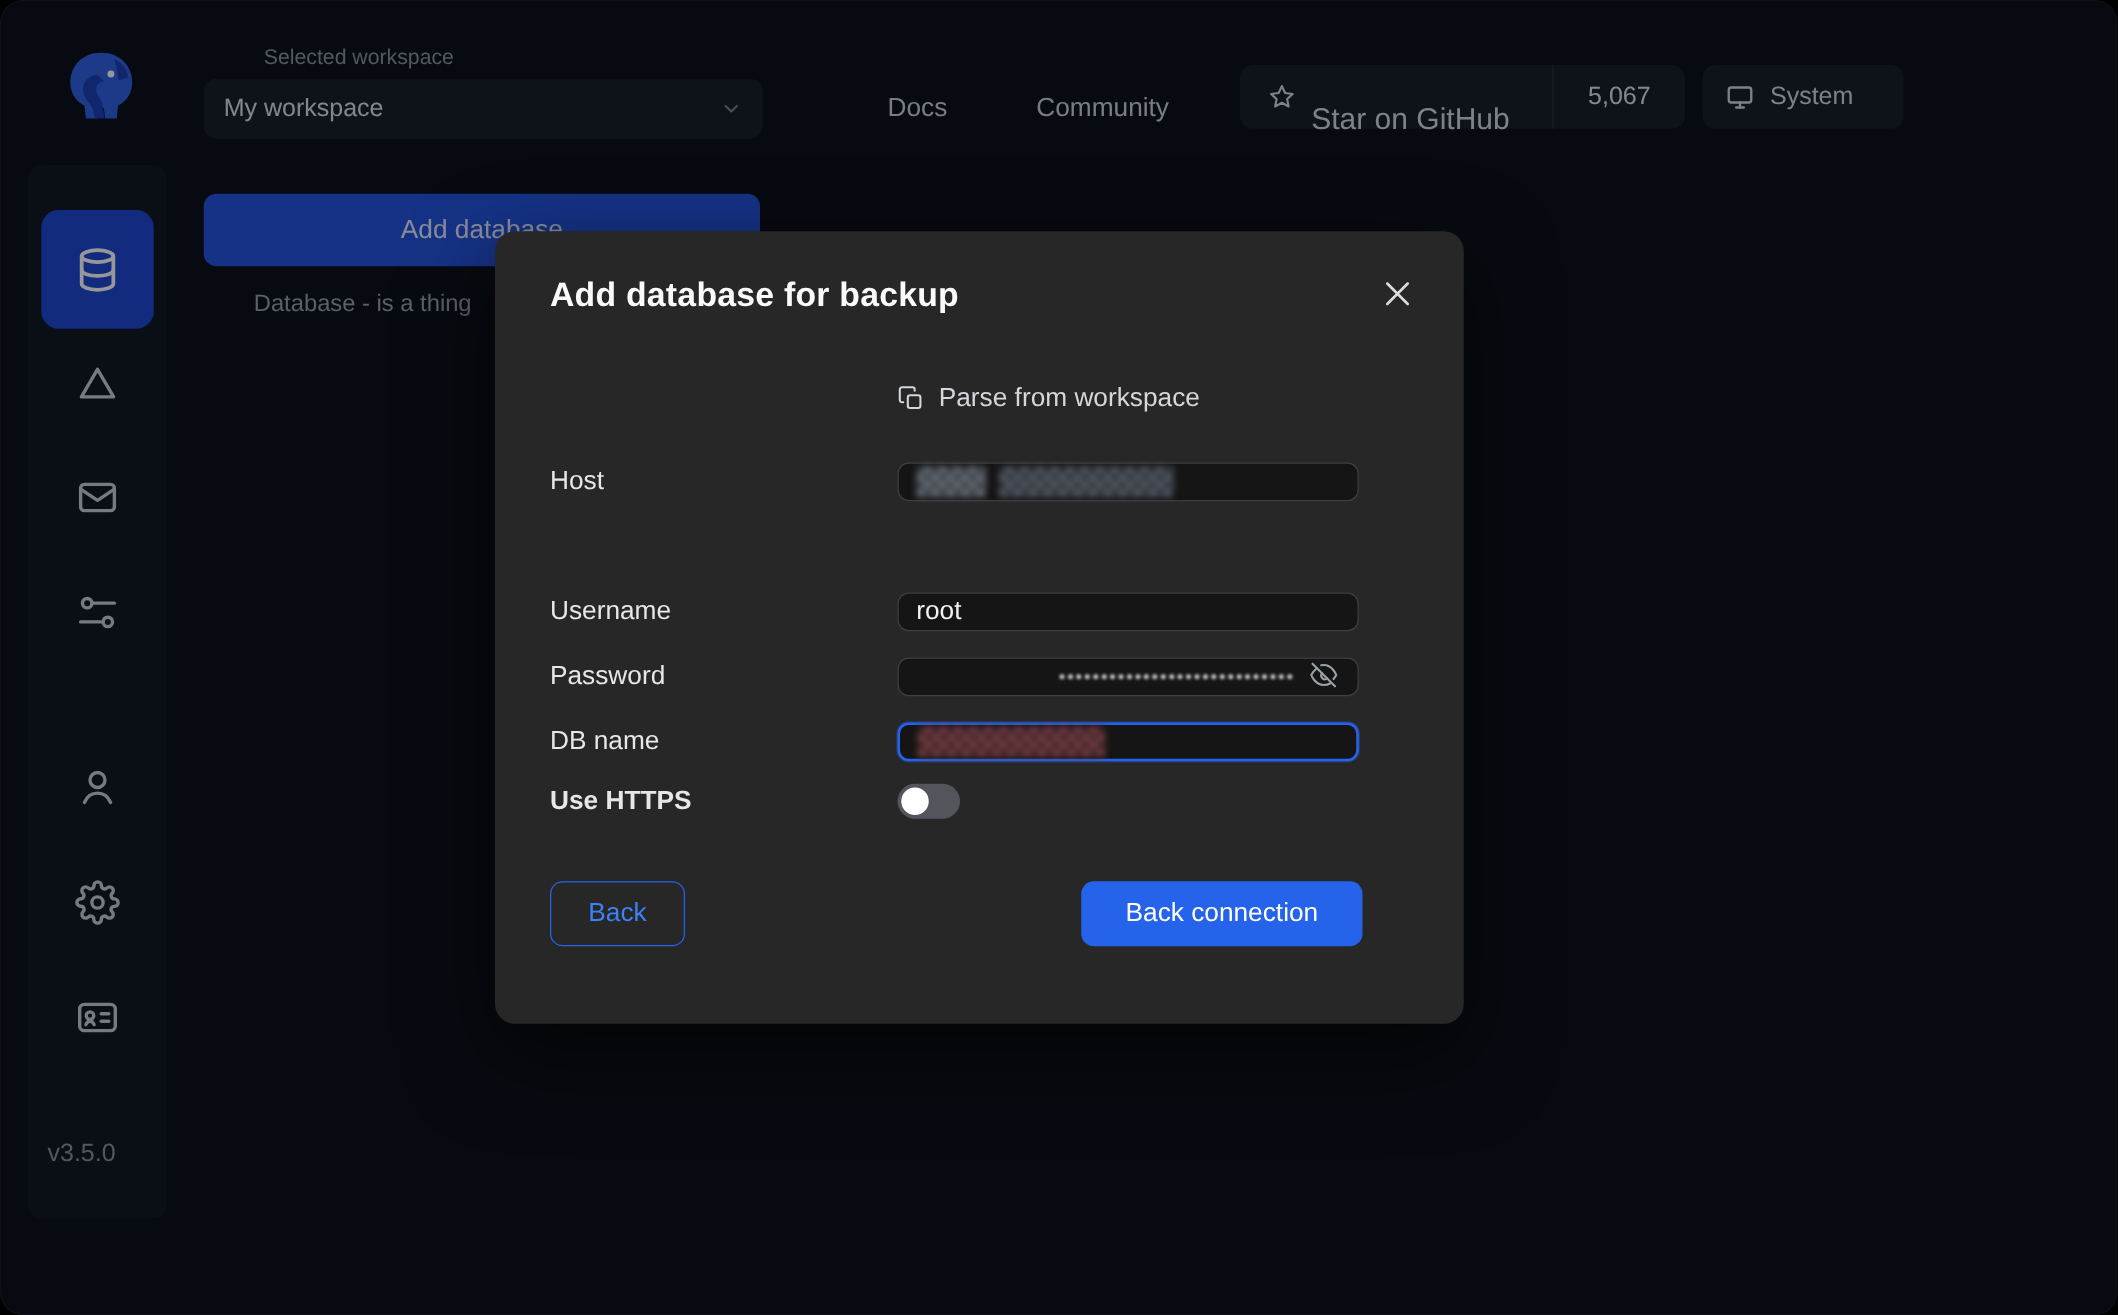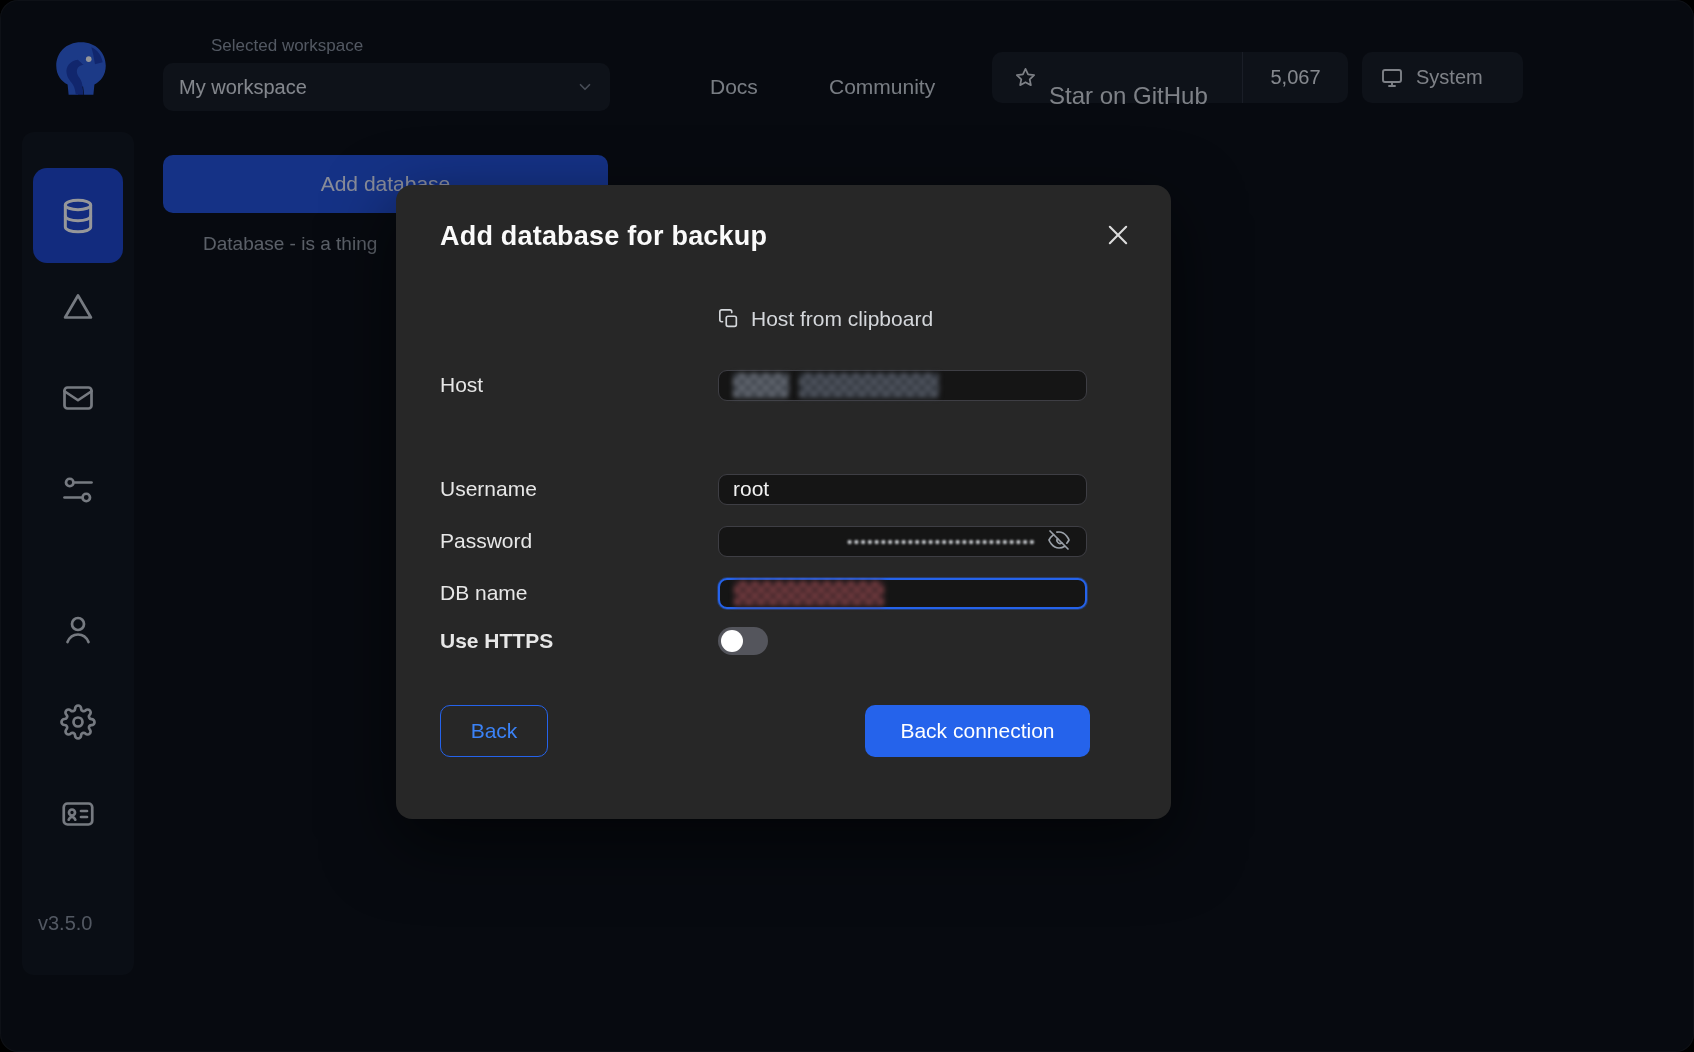--- a/index.html
+++ b/index.html
@@ -265,21 +265,21 @@
       <svg viewBox="0 0 24 24" fill="none" stroke="currentColor" stroke-width="1.8" stroke-linecap="round">
           <path d="M5 5l14 14M19 5L5 19"></path>
         </svg>
     </button>
 
     <div class="parse-row">
       <svg viewBox="0 0 24 24" fill="none" stroke="currentColor" stroke-width="1.8" stroke-linecap="round" stroke-linejoin="round">
         <rect x="9" y="9" width="11" height="11" rx="2"></rect>
         <path d="M5 15H4a2 2 0 0 1-2-2V4a2 2 0 0 1 2-2h9a2 2 0 0 1 2 2v1"></path>
       </svg>
-      <span class="parse-label">Host from clipboard</span>
+      <span class="parse-label">Parse from workspace</span>
     </div>
 
     <div class="frow r-host">
       <span class="flabel">Host</span>
       <div class="control">
         <span class="redact w-56"></span>
         <span class="redact dark w-140"></span>
       </div>
     </div>
 

